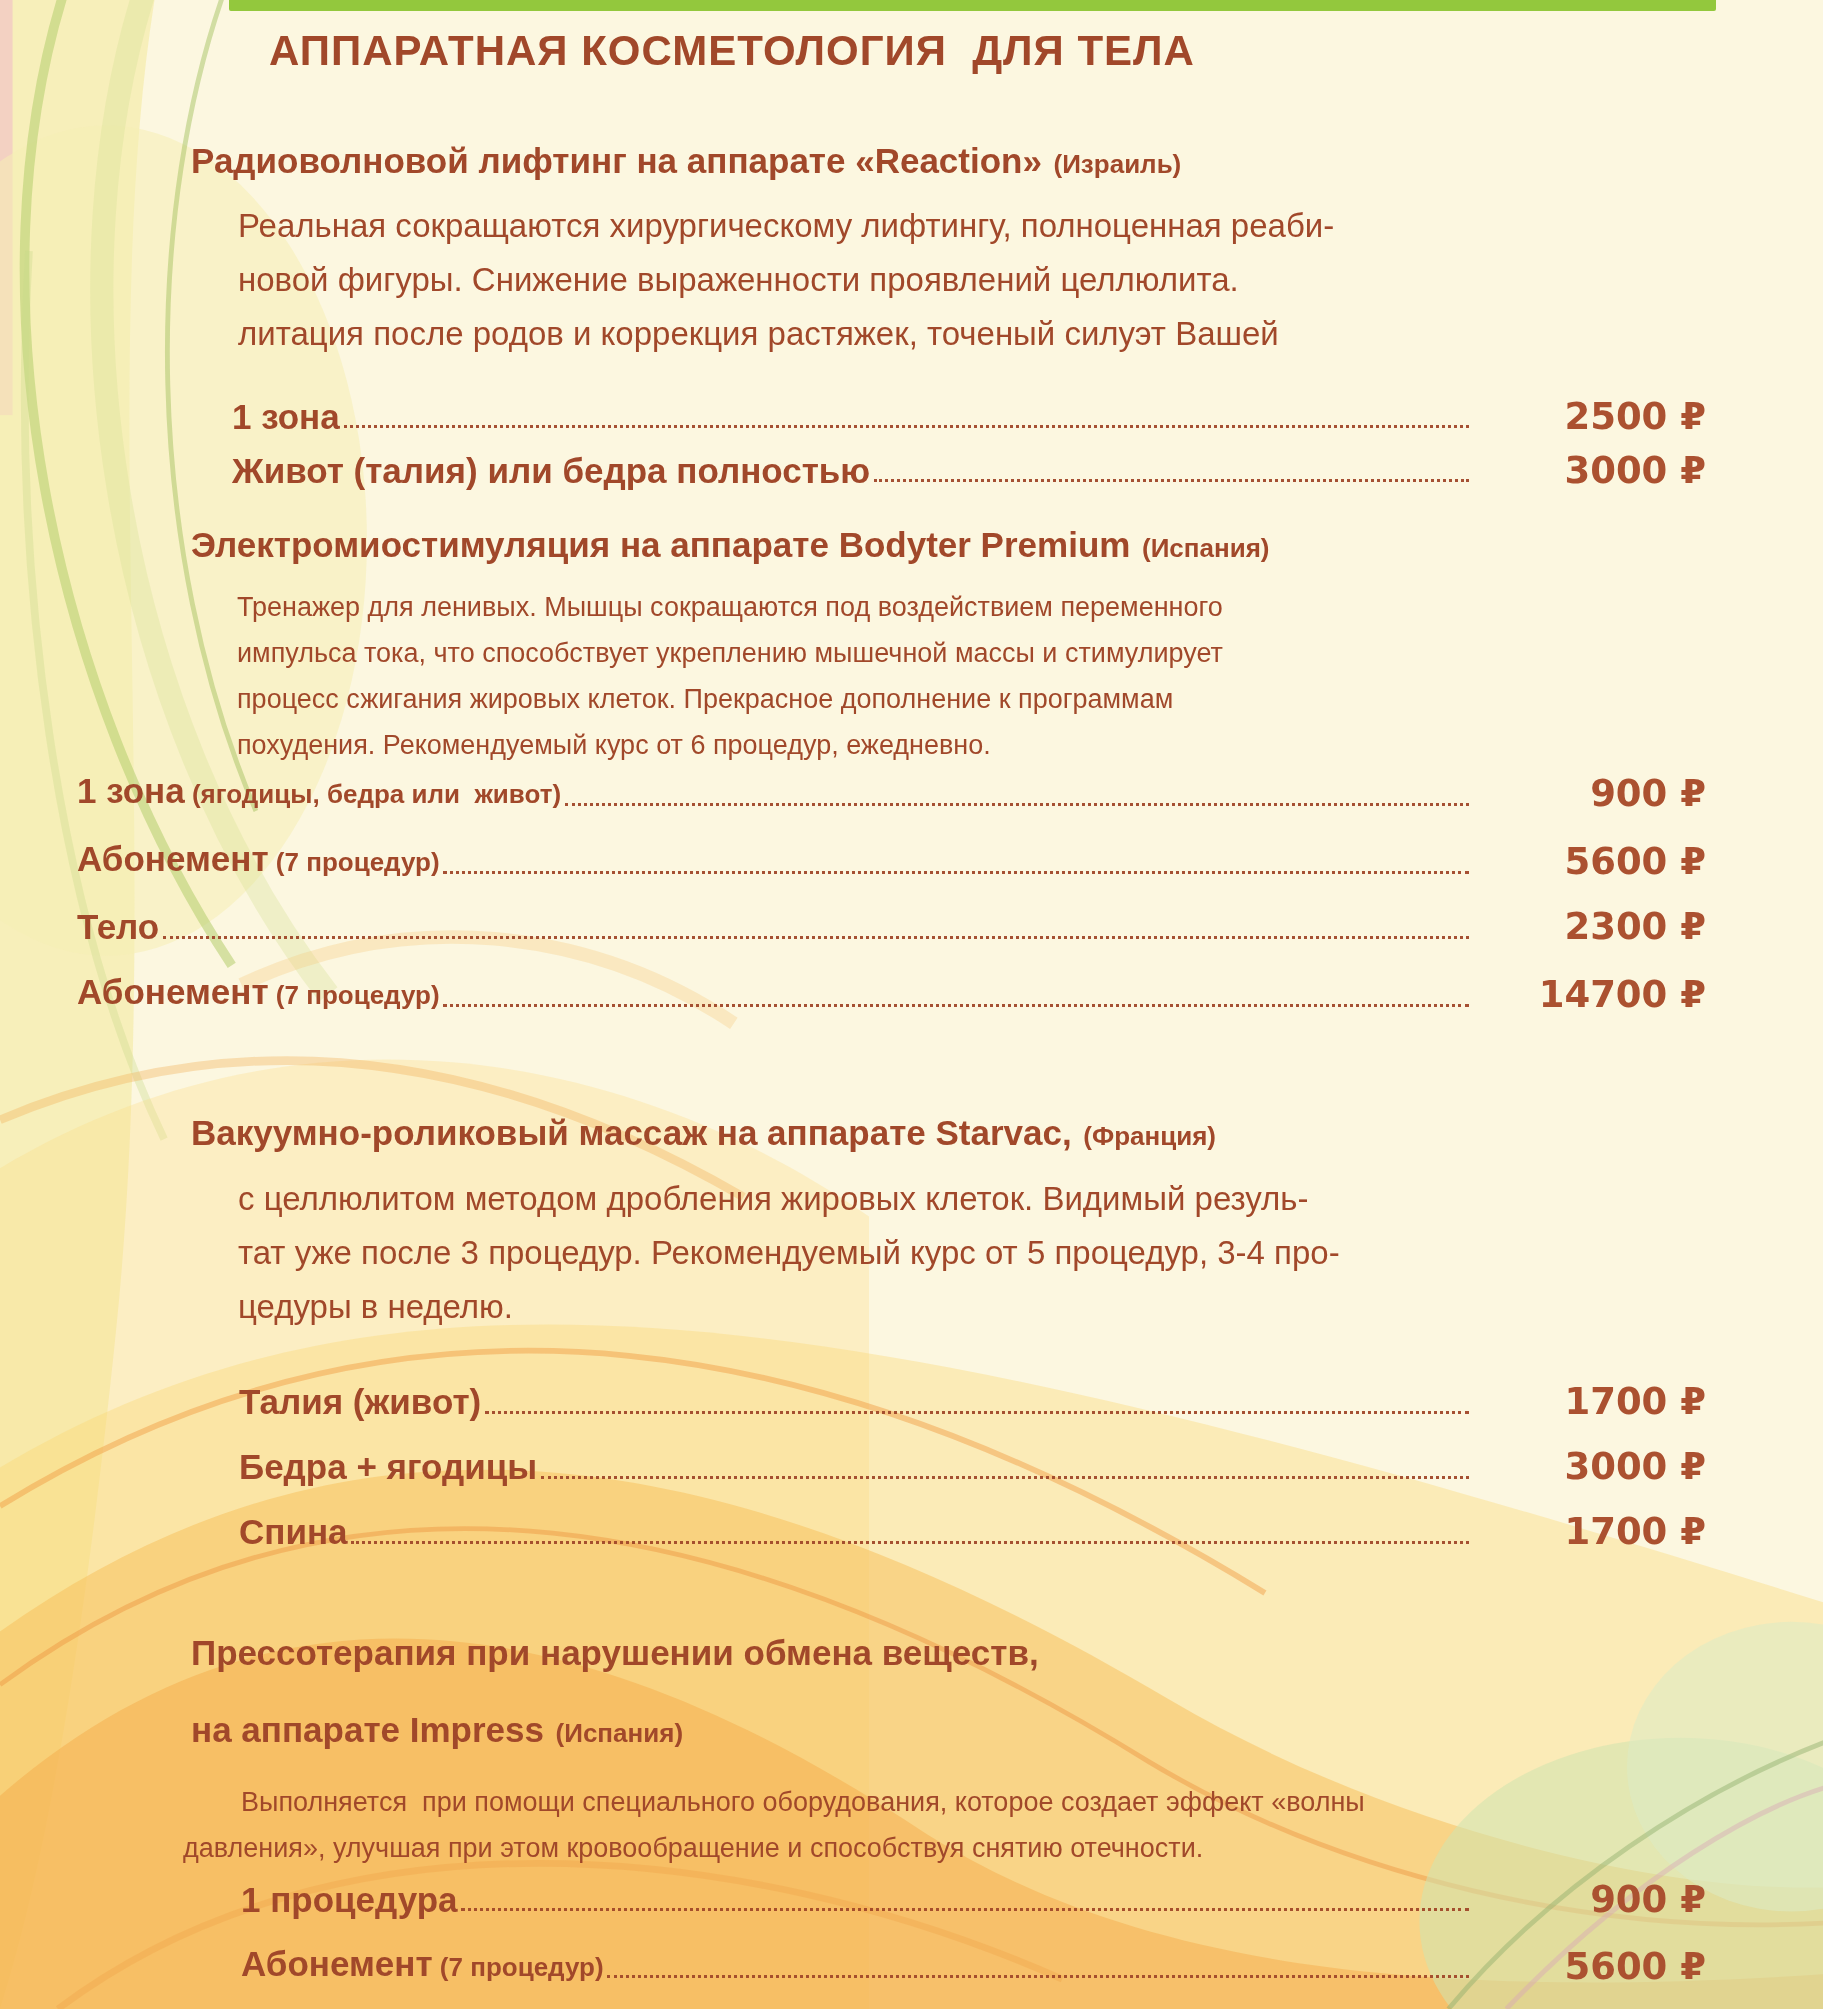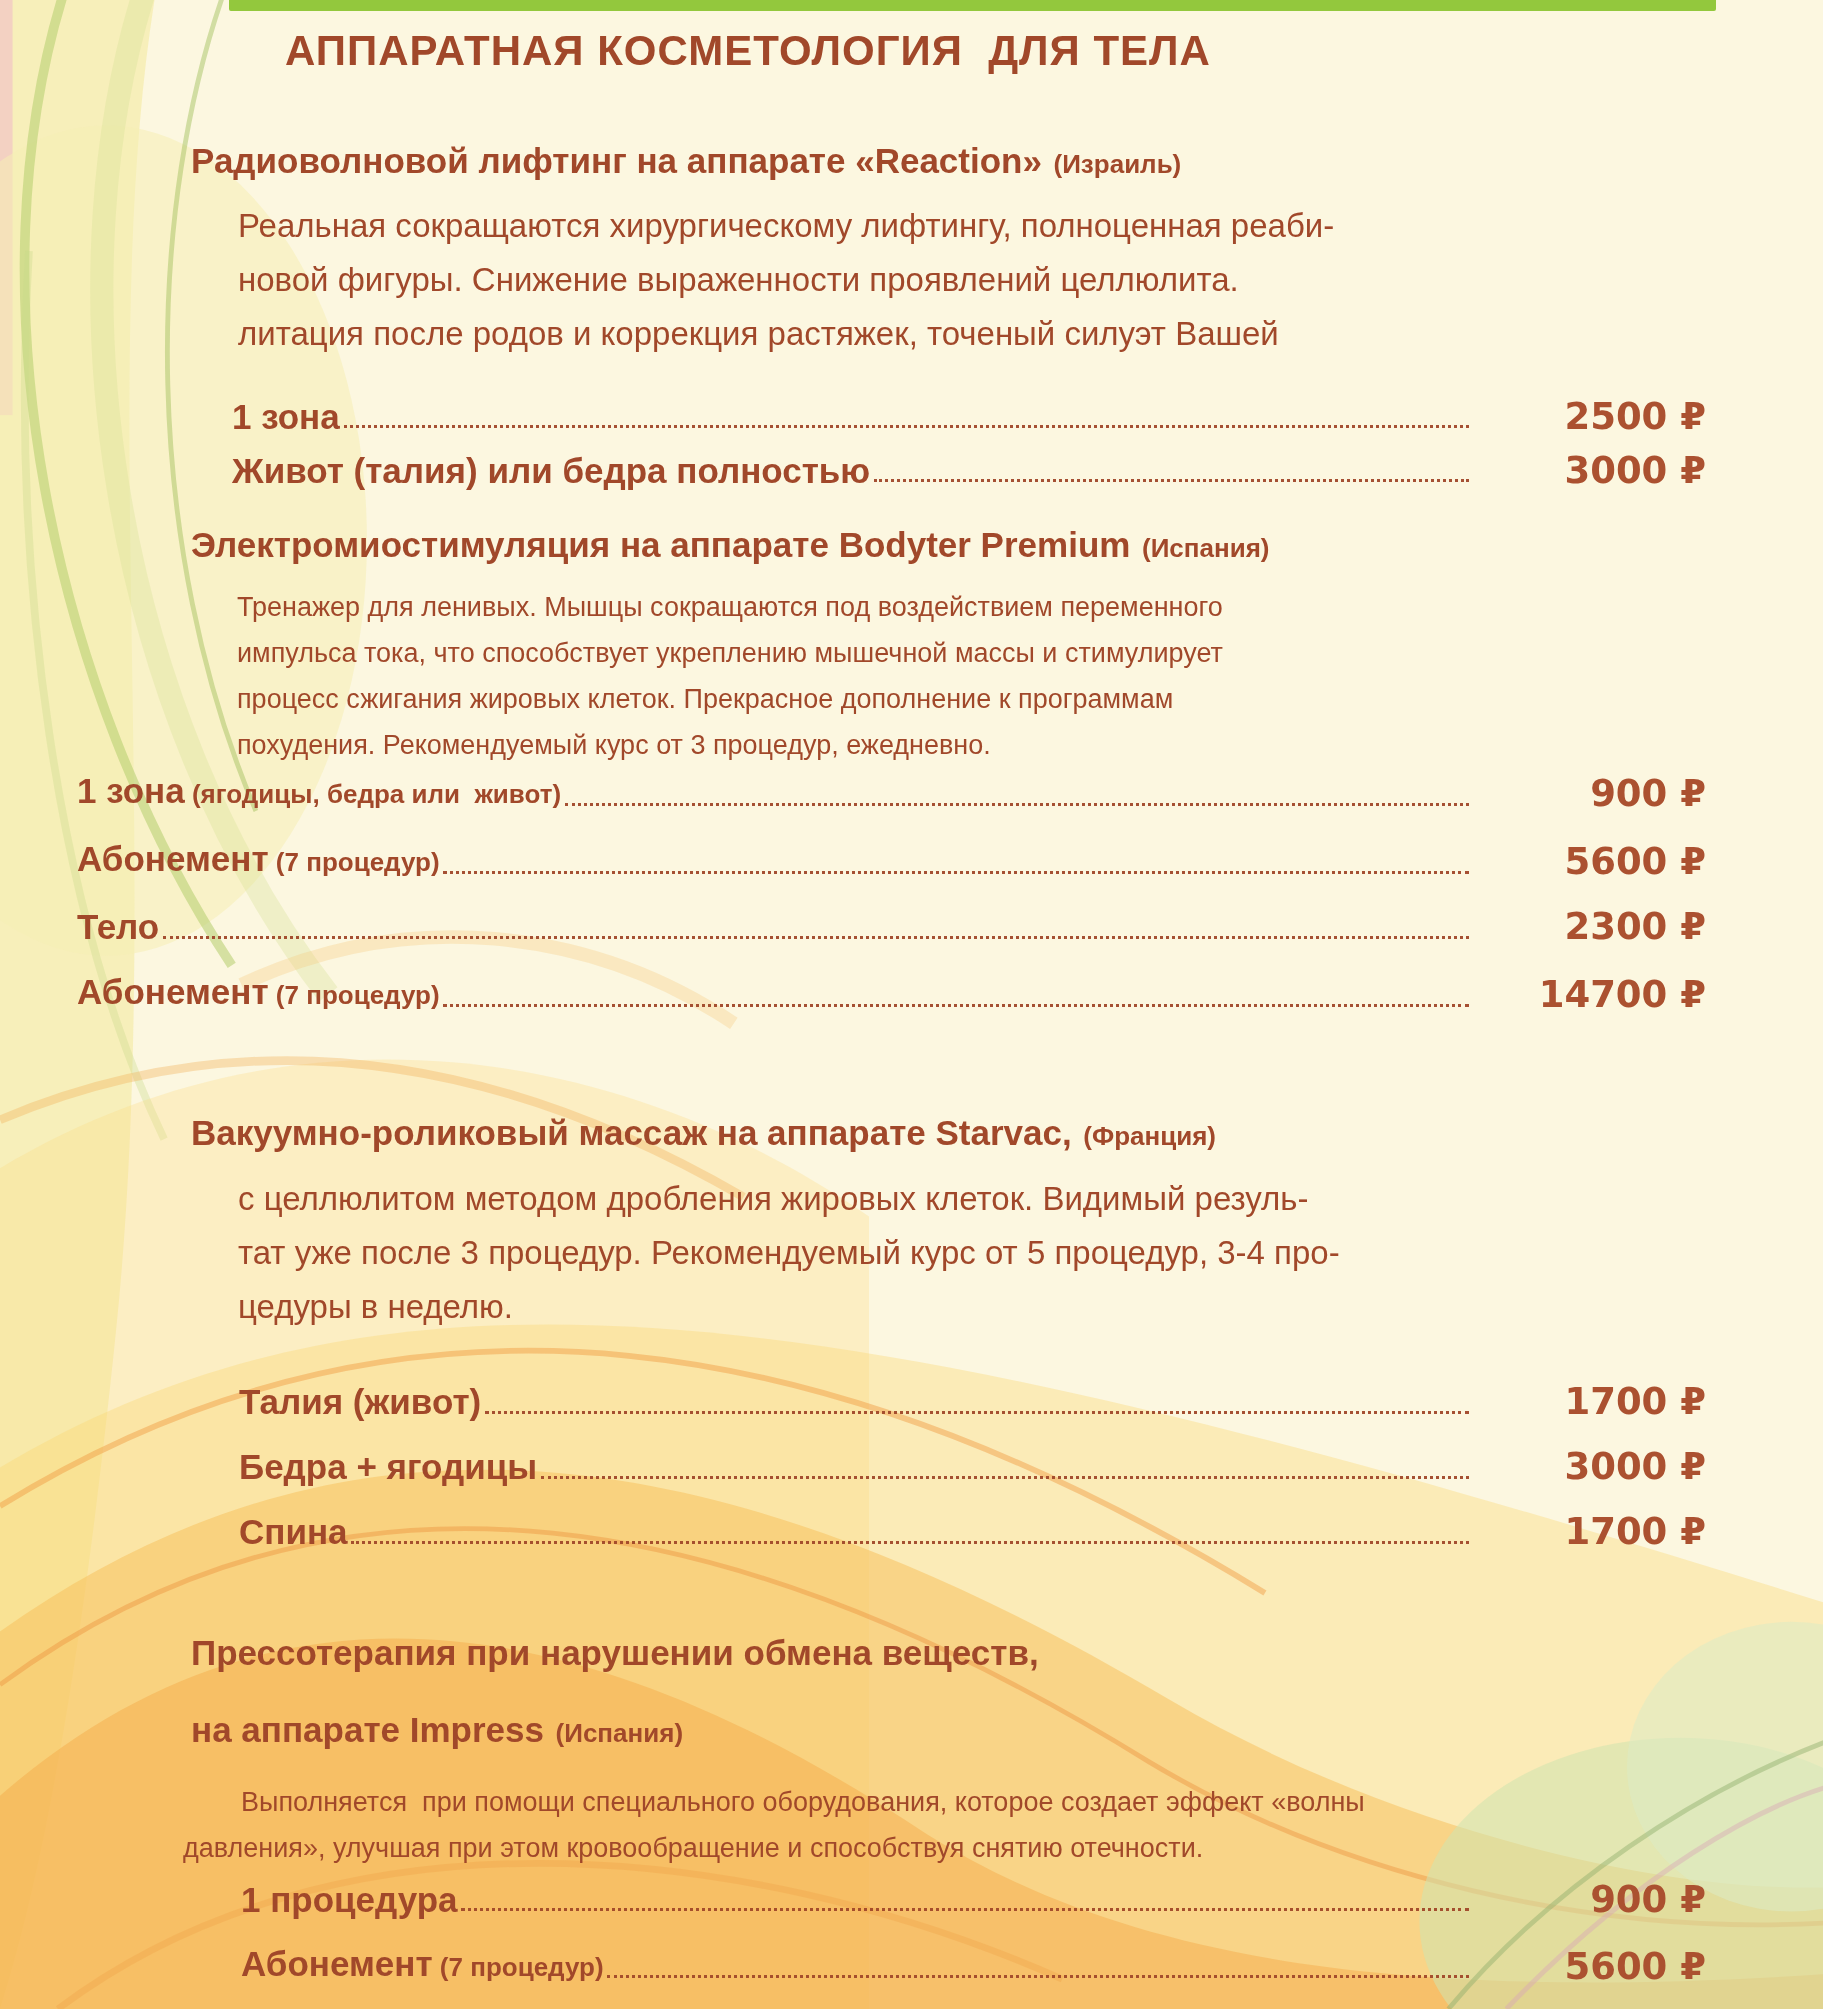--- a/index.html
+++ b/index.html
@@ -31,21 +31,21 @@
   .content{position:absolute;inset:0;}
   .top-bar{
     position:absolute;
     left:229px;top:0;
     width:1487px;height:10.6px;
     background:var(--accent);
     border-radius:0 0 1.9px 1.9px;
   }
   .page-title{
     position:absolute;
-    left:285px;top:27px;
+    left:269px;top:27px;
     font-size:42px;
     font-weight:bold;
     letter-spacing:1px;
     white-space:pre;
     color:var(--ink);
   }
   .sec{position:absolute;left:0;right:8px;}
   .sec0{top:140px;}
   .sec1{top:524px;}
   .sec2{top:1112px;}
@@ -175,21 +175,21 @@
               <span class="price">3000 ₽</span>
             </div>
           </div>
         </section>
         <section class="sec sec1">
           <div class="heading"><span class="h-text">Электромиостимуляция на аппарате Bodyter Premium</span><span class="h-suffix">(Испания)</span></div>
           <div class="desc small">
             <div class="desc-line">Тренажер для ленивых. Мышцы сокращаются под воздействием переменного</div>
             <div class="desc-line">импульса тока, что способствует укреплению мышечной массы и стимулирует</div>
             <div class="desc-line">процесс сжигания жировых клеток. Прекрасное дополнение к программам</div>
-            <div class="desc-line">похудения. Рекомендуемый курс от 3 процедур, ежедневно.</div>
+            <div class="desc-line">похудения. Рекомендуемый курс от 6 процедур, ежедневно.</div>
           </div>
           <div class="rows">
             <div class="price-row">
               <span class="row-label">1 зона<span class="row-note"> (ягодицы, бедра или  живот)</span></span>
               <span class="dots"></span>
               <span class="price">900 ₽</span>
             </div>
             <div class="price-row">
               <span class="row-label">Абонемент<span class="row-note"> (7 процедур)</span></span>
               <span class="dots"></span>

